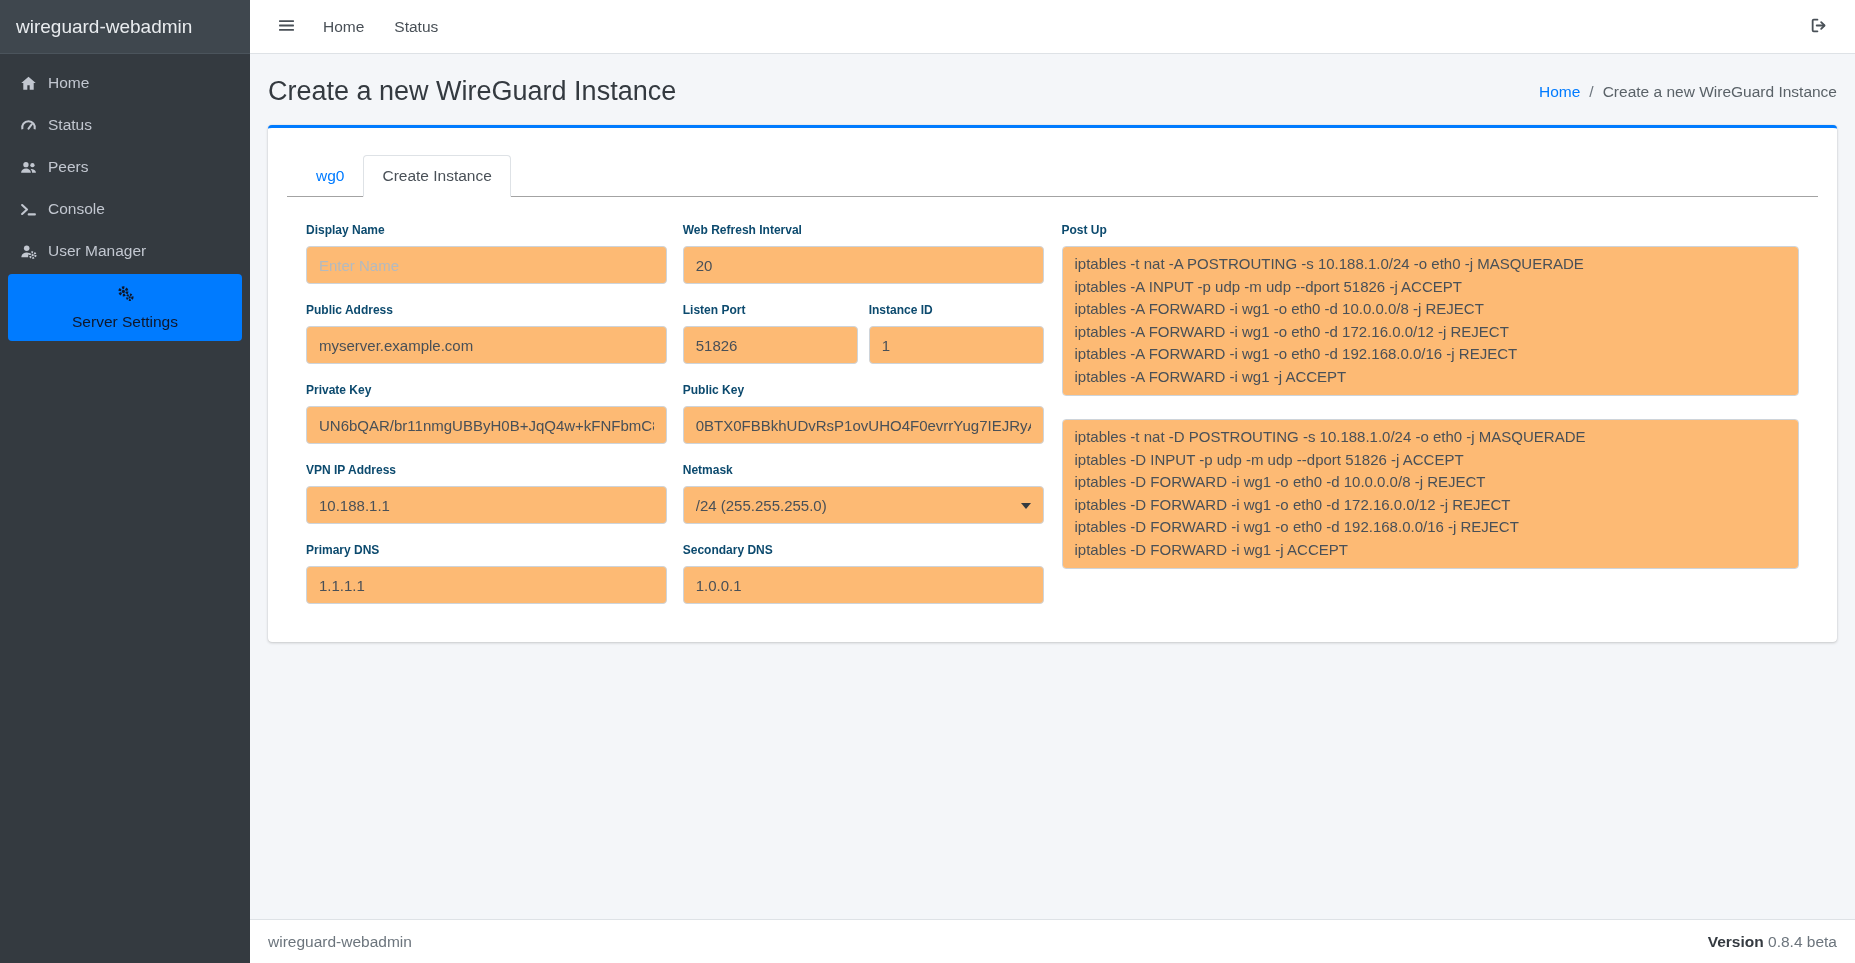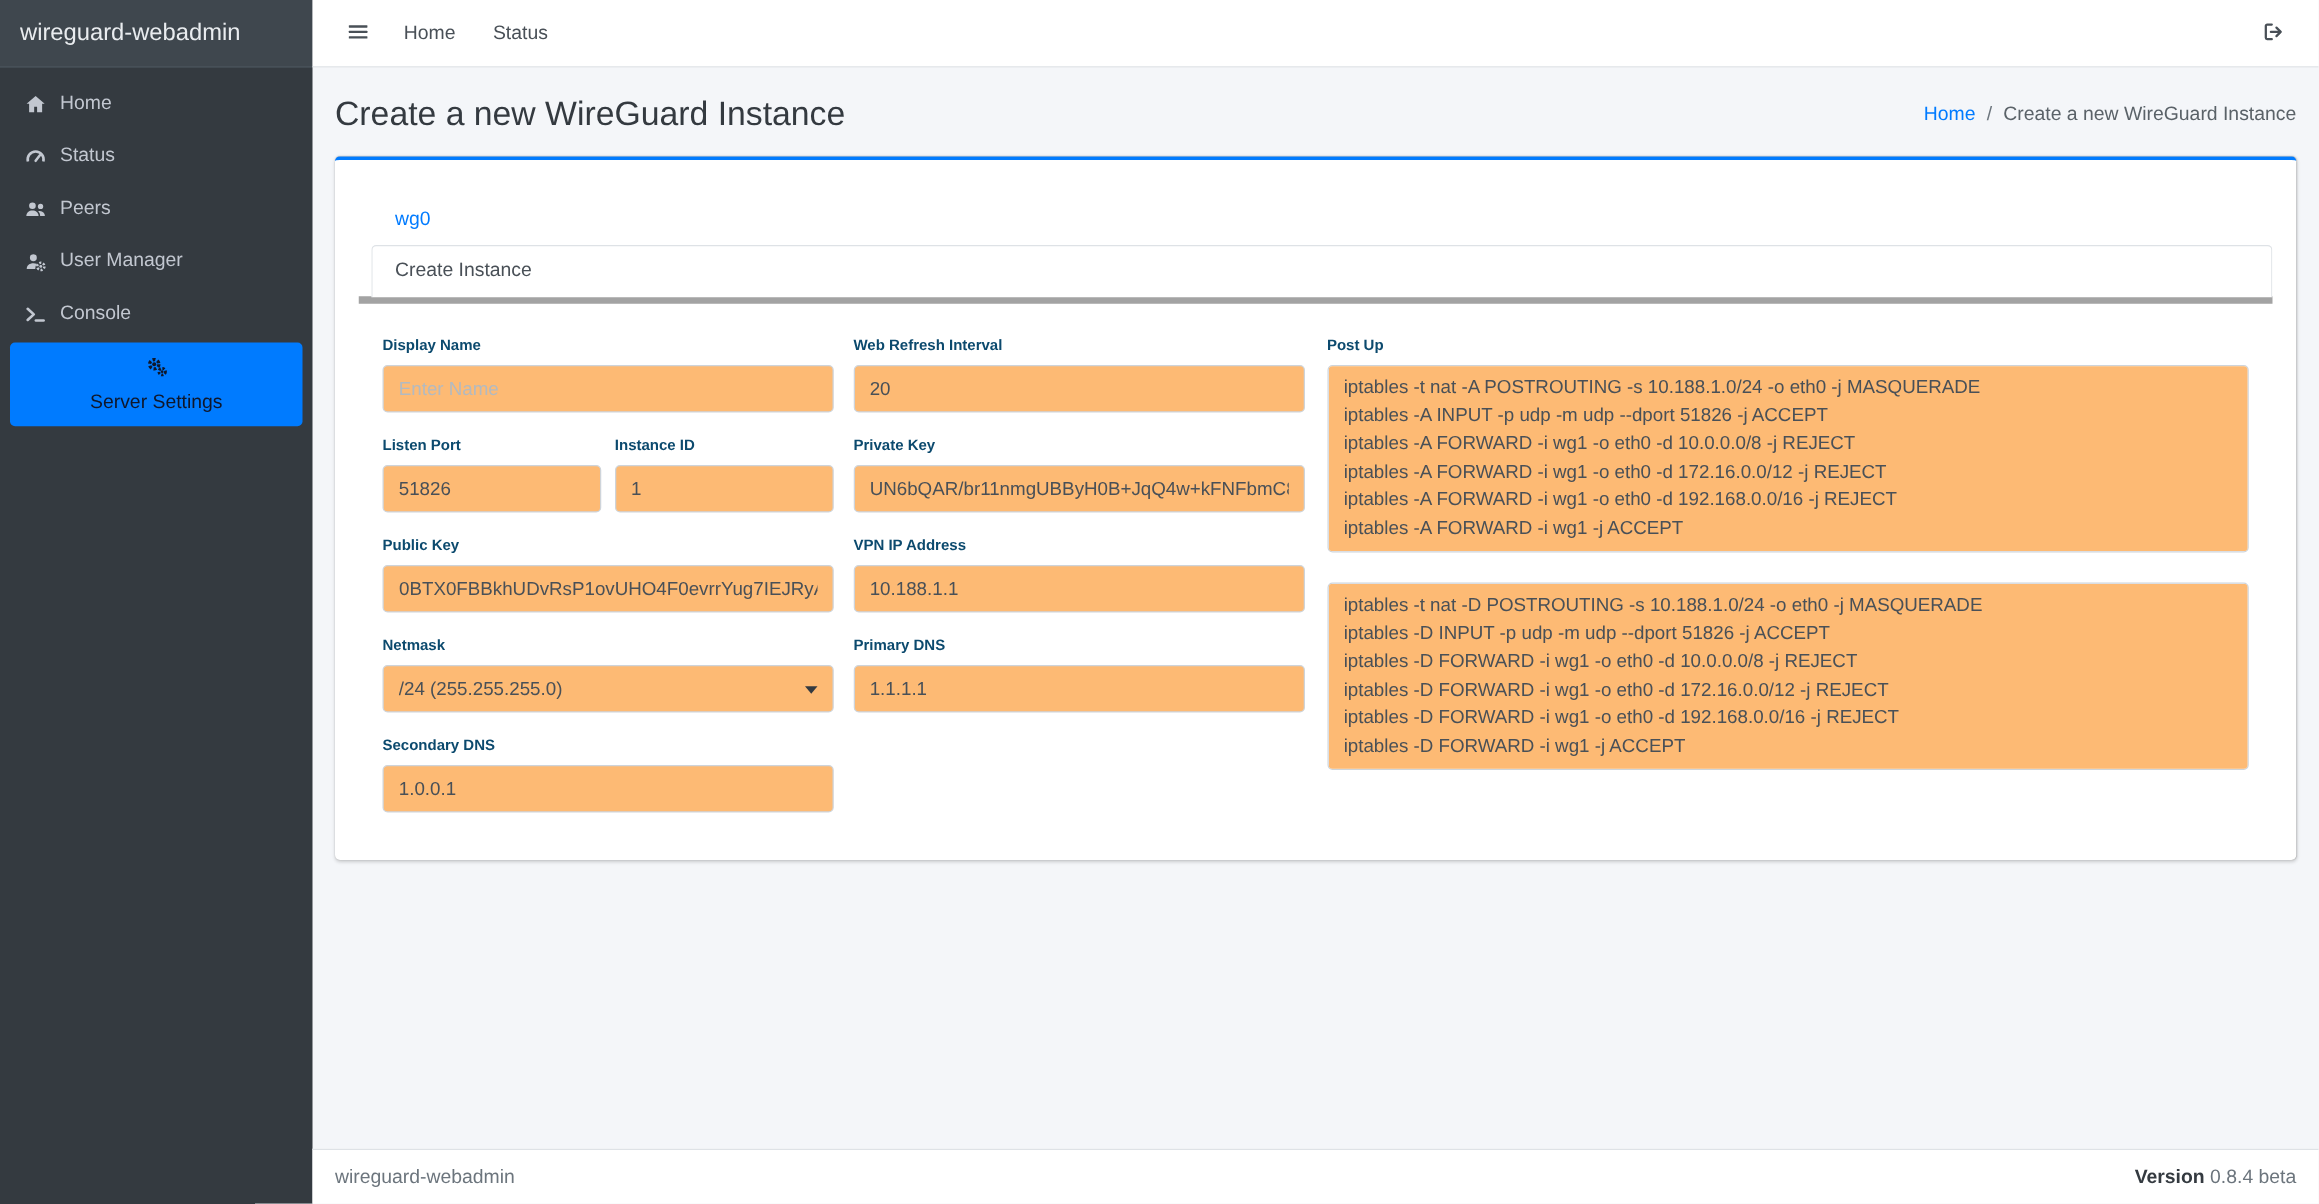--- a/index.html
+++ b/index.html
@@ -52,21 +52,21 @@
   .breadcrumb .sep { color: #6c757d; }
   .breadcrumb .current { color: #5a6268; }
 
   
   .card {
     background: #fff; border-radius: 4px; border-top: 3px solid #007bff;
     box-shadow: 0 0 1px rgba(0,0,0,.18), 0 1px 3px rgba(0,0,0,.18);
   }
   .card-body { padding: 27px 19px 19px 19px; }
 
-  .tabs { display: flex; border-bottom: 6px solid #a3a3a3; padding-left: 10px; flex-direction: column; }
+  .tabs { display: flex; border-bottom: 1px solid #a3a3a3; padding-left: 10px; }
   .tab {
     padding: 11px 18px; font-size: 15.5px; color: #007bff; text-decoration: none; cursor: pointer;
     border: 1px solid transparent; margin-bottom: -1px; border-radius: 4px 4px 0 0;
   }
   .tab.active { color: #495057; background: #fff; border-color: #dee2e6 #dee2e6 #fff #dee2e6; }
 
   .tab-content { padding: 26px 19px 0 19px; }
   .form-wrap { display: flex; gap: 18px; }
   .form-left { flex: 1; min-width: 0; display: grid; grid-template-columns: 1fr 1fr; column-gap: 16px; align-content: start; }
   .form-right { flex: 1; min-width: 0; }
@@ -149,38 +149,38 @@
               <path d="M1 13c0-2.6 2.1-4.1 4.6-4.1s4.6 1.5 4.6 4.1z"></path>
               <circle cx="11.7" cy="5.8" r="2"></circle>
               <path d="M11.2 9.3c2.1.2 3.8 1.5 3.8 3.7h-3.6c0-1.4-.5-2.6-1.5-3.5.4-.1.8-.2 1.3-.2z"></path>
             </svg>
         </span>
         <span>Peers</span>
       </a>
 
       <a class="menu-item">
         <span class="mi-icon">
+          <svg viewBox="0 0 16 16">
+              <path d="M2 3.8 6.6 8 2 12.2" fill="none" stroke="currentColor" stroke-width="2" stroke-linecap="round" stroke-linejoin="round"></path>
+              <line x1="8.2" y1="12.6" x2="14" y2="12.6" stroke="currentColor" stroke-width="2" stroke-linecap="round"></line>
+            </svg>
+        </span>
+        <span>Console</span>
+      </a>
+
+      <a class="menu-item">
+        <span class="mi-icon">
           <svg viewBox="0 0 16 16" fill="currentColor">
               <circle cx="6.3" cy="4.9" r="2.6"></circle>
               <path d="M1.3 13.4c0-2.8 2.2-4.4 5-4.4 1 0 1.9.2 2.7.6a4.7 4.7 0 0 0-1.3 3.8z"></path>
               <circle cx="11.9" cy="11.4" r="2.7" fill="none" stroke="currentColor" stroke-width="1.9" stroke-dasharray="1.6 1.2"></circle>
               <circle cx="11.9" cy="11.4" r="1.1"></circle>
             </svg>
         </span>
         <span>User Manager</span>
-      </a>
-
-      <a class="menu-item">
-        <span class="mi-icon">
-          <svg viewBox="0 0 16 16">
-              <path d="M2 3.8 6.6 8 2 12.2" fill="none" stroke="currentColor" stroke-width="2" stroke-linecap="round" stroke-linejoin="round"></path>
-              <line x1="8.2" y1="12.6" x2="14" y2="12.6" stroke="currentColor" stroke-width="2" stroke-linecap="round"></line>
-            </svg>
-        </span>
-        <span>Console</span>
       </a>
 
       <a class="menu-item active">
         <span class="mi-icon">
           <svg viewBox="0 0 16 16">
               <circle cx="6" cy="6" r="3.5" fill="none" stroke="currentColor" stroke-width="2.5" stroke-dasharray="2.2 1.5"></circle>
               <circle cx="6" cy="6" r="1.5" fill="currentColor"></circle>
               <circle cx="12" cy="11.6" r="2.5" fill="none" stroke="currentColor" stroke-width="2.1" stroke-dasharray="1.7 1.2"></circle>
               <circle cx="12" cy="11.6" r="1" fill="currentColor"></circle>
             </svg>
@@ -244,20 +244,24 @@
                 <div class="group">
                   <label>Display Name</label>
                   <input type="text" placeholder="Enter Name" style="">
                 </div>
 
                 <div class="group">
                   <label>Web Refresh Interval</label>
                   <input type="text" value="20" style="">
                 </div>
 
+                <div class="group">
+                  <label>Public Address</label>
+                  <input type="text" value="myserver.example.com" style="">
+                </div>
 
                 <div class="split">
                   <div class="group">
                     <label>Listen Port</label>
                     <input type="text" value="51826" style="">
                   </div>
                   <div class="group">
                     <label>Instance ID</label>
                     <input type="text" value="1" style="">
                   </div>

